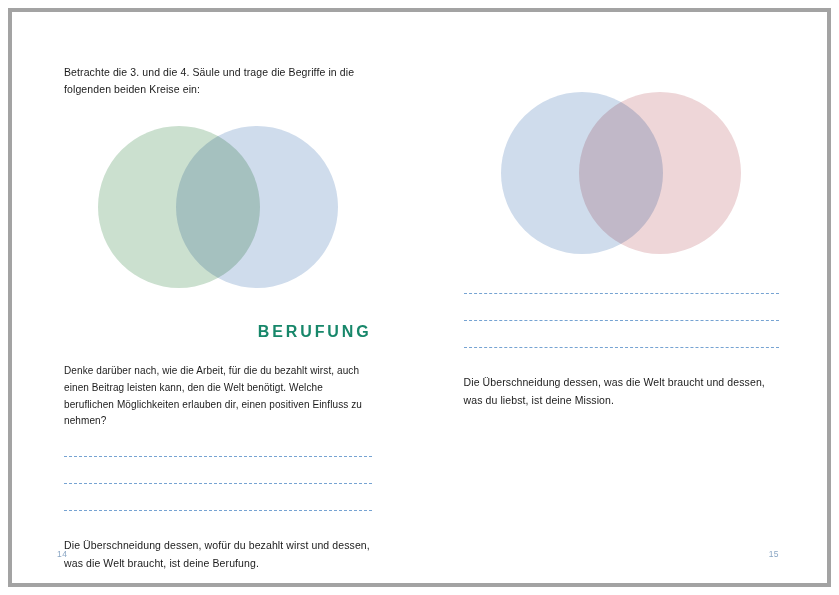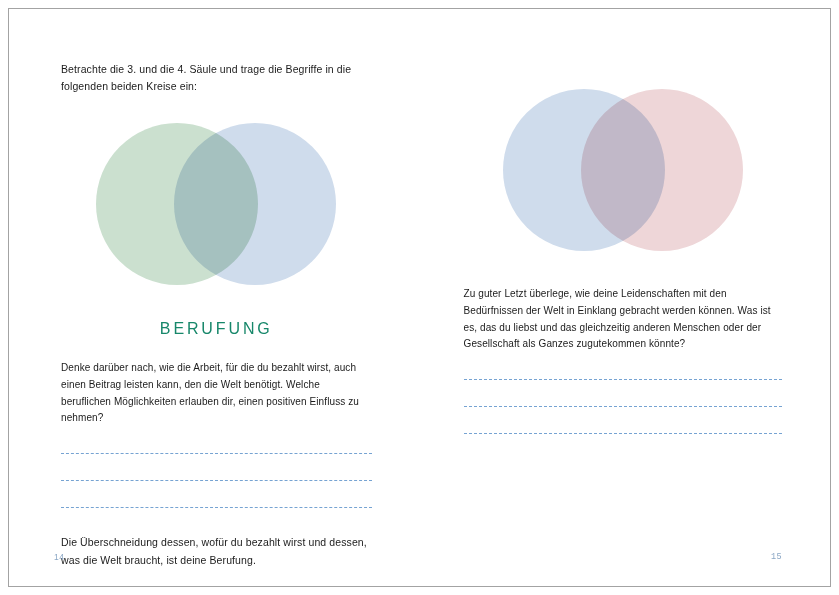--- a/index.html
+++ b/index.html
@@ -18,21 +18,21 @@
     box-sizing: border-box;
     overflow: hidden;
   }
   .sheet {
     position: absolute;
     left: 8px;
     top: 8px;
     width: 823px;
     height: 579px;
     background: #ffffff;
-    border: 1px solid #a3a3a3;
+    border: 4px solid #a3a3a3;
     box-sizing: border-box;
   }
   .spread {
     position: absolute;
     left: 0;
     top: 0;
     width: 100%;
     height: 100%;
     display: flex;
   }
@@ -72,23 +72,23 @@
     top: 0;
     width: 162px;
     height: 162px;
     border-radius: 50%;
     mix-blend-mode: multiply;
   }
   .circle.left  { left: 0; }
   .circle.right { right: 0; }
 
   .venn-title {
-    text-align: center;
+    text-align: right;
     font-size: 16px;
-    font-weight: normal;
+    font-weight: bold;
     letter-spacing: 0.18em;
     margin-top: 22px;
   }
 
   .body-text {
     font-size: 10px;
     line-height: 1.68;
     color: #1b1b1b;
     margin: 22px 0 0 0;
     letter-spacing: 0.01em;
@@ -157,27 +157,27 @@
       <div class="leaf leaf-right">
 
         <div class="venn">
           <div class="venn-inner">
             <div class="circle left" id="c-r-left" style="background: rgb(207, 220, 236);"></div>
             <div class="circle right" id="c-r-right" style="background: rgb(238, 214, 216);"></div>
           </div>
         </div>
 
 
-        <p class="body-text">Zu guter Letzt überlege, wie deine Leidenschaften mit den Bedürfnissen der Welt in Einklang gebracht werden können. Was ist es, das du liebst und das gleichzeitig anderen Menschen oder der Gesellschaft als Ganzes zugutekommen könnte?</p>
 
         <div class="lines" id="lines-right">
             <div class="wline" style="border-top-color: rgb(111, 159, 208);"></div>
             <div class="wline" style="border-top-color: rgb(111, 159, 208);"></div>
             <div class="wline" style="border-top-color: rgb(111, 159, 208);"></div>
           </div>
 
+        <p class="closing">Die Überschneidung dessen, was die Welt braucht und dessen, was du liebst, ist deine Mission.</p>
 
-        <div class="folio folio-right" style="color: rgb(138, 166, 196); font-family: Liberation Mono, monospace;">15</div>
+        <div class="folio folio-right" style="color: rgb(138, 166, 196);">15</div>
       </div>
 
     </div>
   </div>
 </div>
 
 </body></html>

